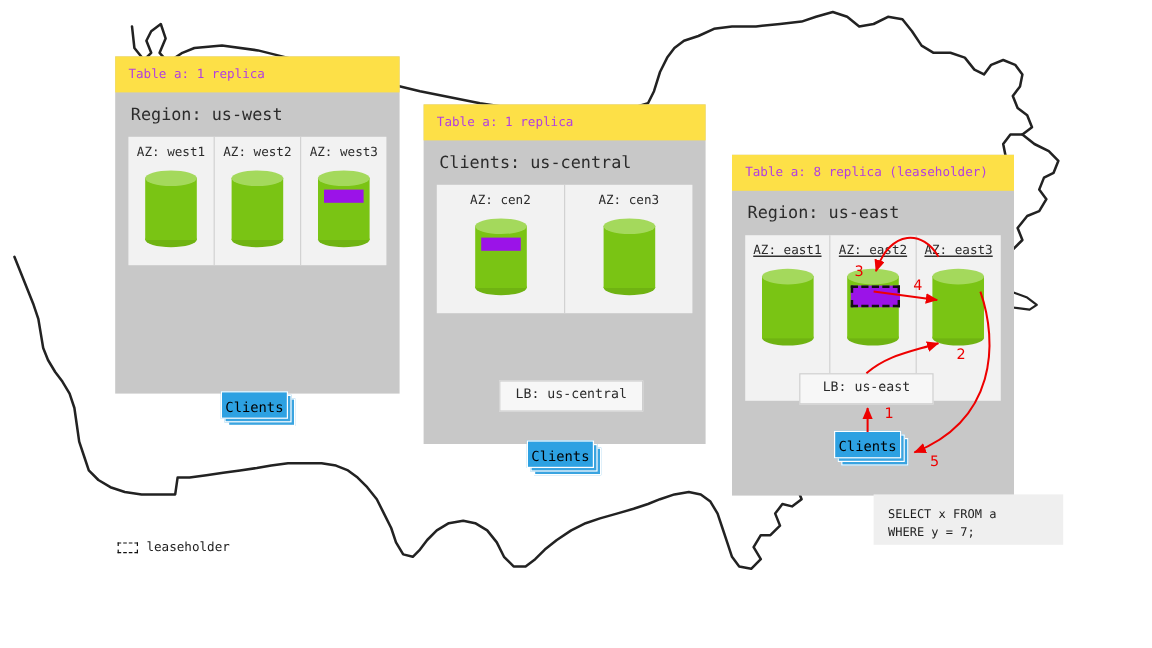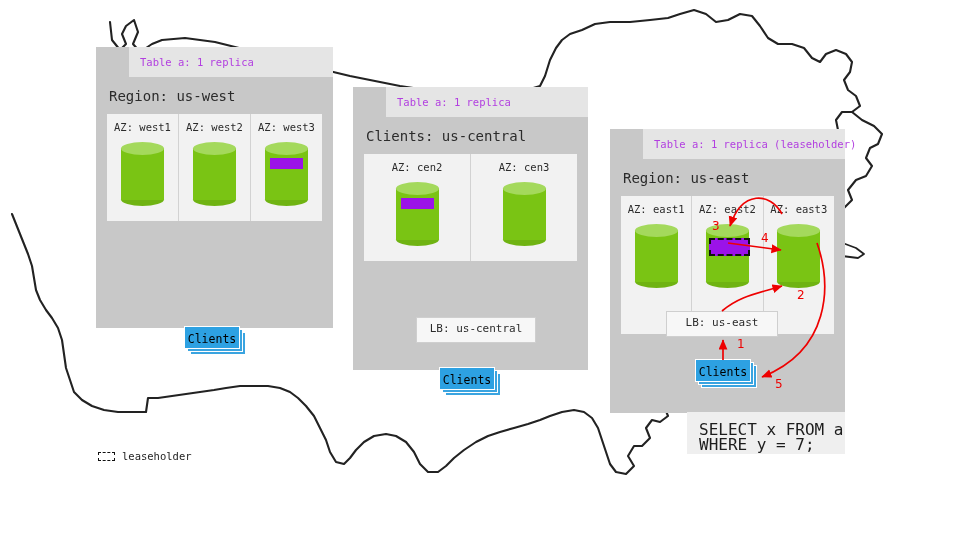--- a/index.html
+++ b/index.html
@@ -21,28 +21,27 @@
     width: 960px; height: 540px;
     pointer-events: none;
   }
 
   
   .panel {
     position: absolute;
     background: #c8c8c8;
   }
   .panel-header {
-    background: #e5e5e5;
+    background: #fde047;
     color: #b23fe0;
     font-size: 10.5px;
     letter-spacing: 0px;
     padding: 9px 0 9px 11px;
     box-sizing: border-box;
     white-space: nowrap;
-    margin-left: 33px;
   }
   .panel-body {
     position: relative;
     padding: 0 11px;
   }
   .region-title {
     color: #2b2b2b;
     font-size: 14px;
     padding: 11px 0 10px 2px;
     white-space: nowrap;
@@ -128,27 +127,28 @@
     font-size: 11.5px;
     text-align: center;
     line-height: 24px;
     white-space: nowrap;
   }
 
   
   .sql-box {
     position: absolute;
     background: #efefef;
-    font-size: 16px;
+    font-size: 10px;
     color: #1d1d1d;
     line-height: 15px;
     padding: 10px 12px;
     box-sizing: border-box;
     white-space: pre;
     z-index: 7;
+    margin-left: 41px;
   }
 
   
   #arrows {
     position: absolute;
     left: 0; top: 0;
     width: 960px; height: 540px;
     z-index: 9;
     pointer-events: none;
   }
@@ -279,24 +279,24 @@
     </div>
     <div class="lb-box" style="left:63px; top:230px; width:118px; height:24px;">LB: us-central</div>
     <div class="clients" style="left:86px; top:280px; width:64px; height:30px;">
       <div class="sheet" style="left:6px; top:6px; width:56px; height:23px;"></div>
       <div class="sheet" style="left:3px; top:3px; width:56px; height:23px;"></div>
       <div class="sheet top" style="left:0px; top:0px; width:56px; height:23px;">Clients</div>
     </div>
   </div>
 
   <div class="panel" style="left:610px; top:129px; width:235px; height:284px;">
-    <div class="panel-header">Table a: 1 replica (leaseholder)</div>
+    <div class="panel-header">Table a: 8 replica (leaseholder)</div>
     <div class="panel-body">
       <div class="region-title">Region: us-east</div>
-      <div class="az-container" style="height:138px;">
+      <div class="az-container" style="height:138px;text-decoration:underline;">
         <div class="az">
           <div class="az-label">AZ: east1</div>
           <div class="cyl" style="width:43px;height:64px;">
             <div class="cyl-bottom" style="height:13px;"></div>
             <div class="cyl-body" style="top:6px;bottom:6px;"></div>
             <div class="cyl-top" style="height:13px;"></div>
           </div>
         </div>
         <div class="az">
           <div class="az-label">AZ: east2</div>

